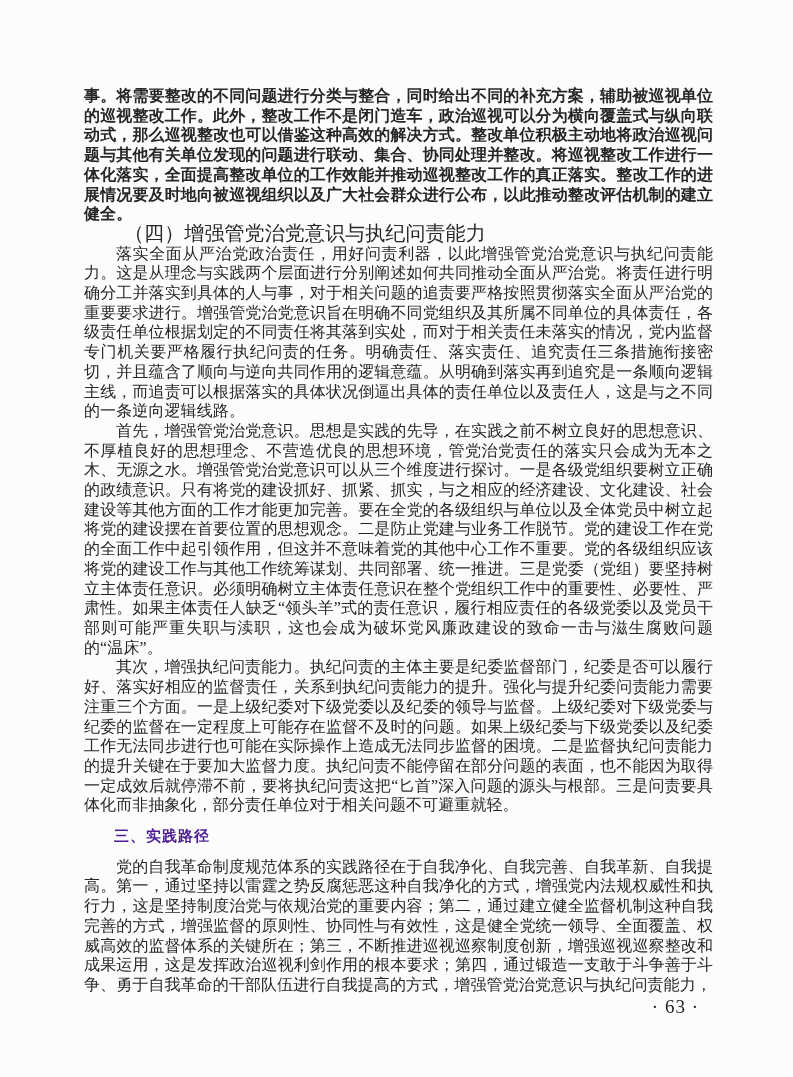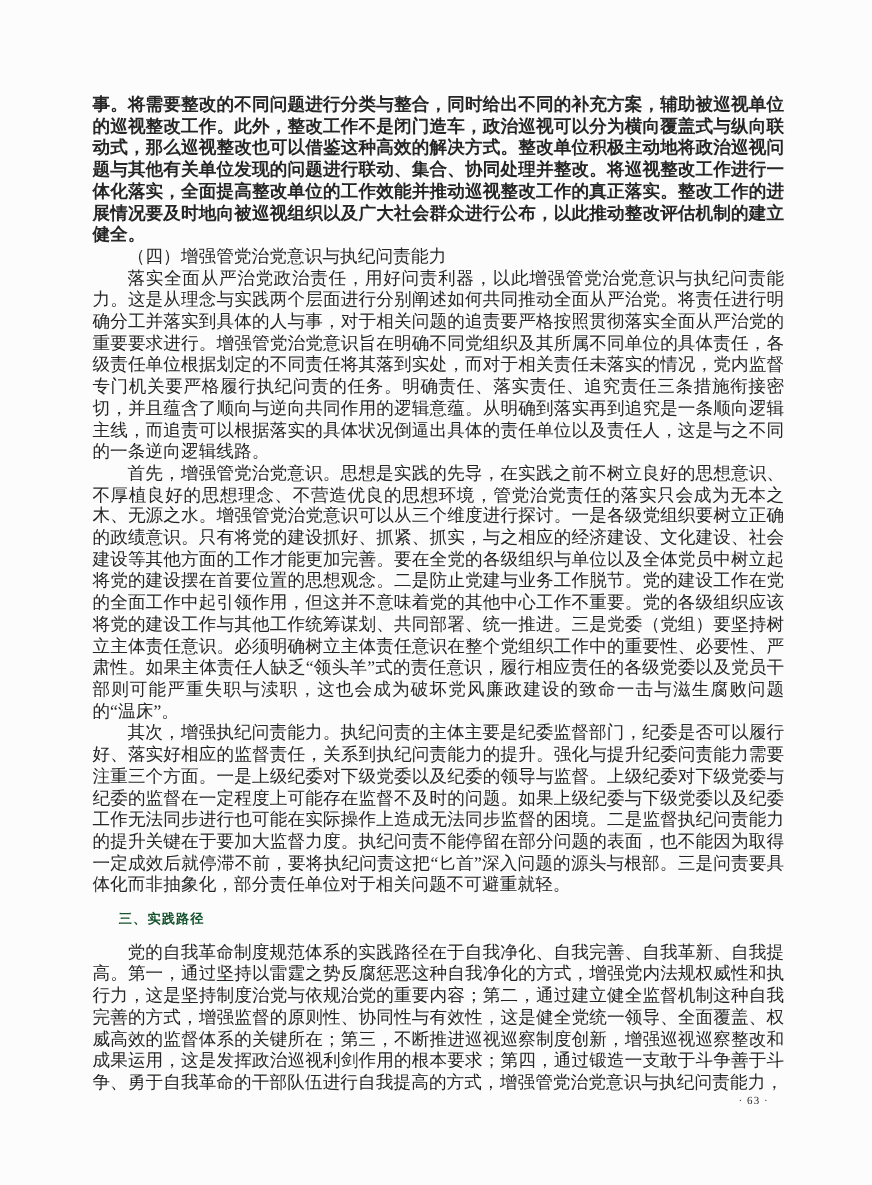--- a/index.html
+++ b/index.html
@@ -31,41 +31,41 @@
     text-indent: 2em;
     letter-spacing: 0.1px;
     word-break: break-all;
   }
   .para.no-indent {
     text-indent: 0;
     font-weight: bold;
   }
   .subheading {
     margin: 0;
-    font-size: 16px;
+    font-size: 20px;
     font-weight: normal;
     line-height: 19.7px;
     text-indent: 2em;
     letter-spacing: 0.1px;
   }
   .section-heading {
     margin: 11px 0 11px 0;
     font-family: "Liberation Sans", "DejaVu Sans", sans-serif;
-    font-size: 12px;
+    font-size: 15px;
     font-weight: bold;
     line-height: 19.7px;
     text-indent: 2em;
     letter-spacing: 1px;
-    color: #14532d;
+    color: #4c1d95;
   }
   .page-number {
     position: absolute;
     top: 996px;
     right: 94px;
-    font-size: 10px;
+    font-size: 19px;
     letter-spacing: 1px;
     color: #262626;
   }
 </style>
 </head>
 <body>
 
 <div class="page">
   <div class="text-block">
     <p class="para no-indent">事。将需要整改的不同问题进行分类与整合，同时给出不同的补充方案，辅助被巡视单位的巡视整改工作。此外，整改工作不是闭门造车，政治巡视可以分为横向覆盖式与纵向联动式，那么巡视整改也可以借鉴这种高效的解决方式。整改单位积极主动地将政治巡视问题与其他有关单位发现的问题进行联动、集合、协同处理并整改。将巡视整改工作进行一体化落实，全面提高整改单位的工作效能并推动巡视整改工作的真正落实。整改工作的进展情况要及时地向被巡视组织以及广大社会群众进行公布，以此推动整改评估机制的建立健全。</p>

